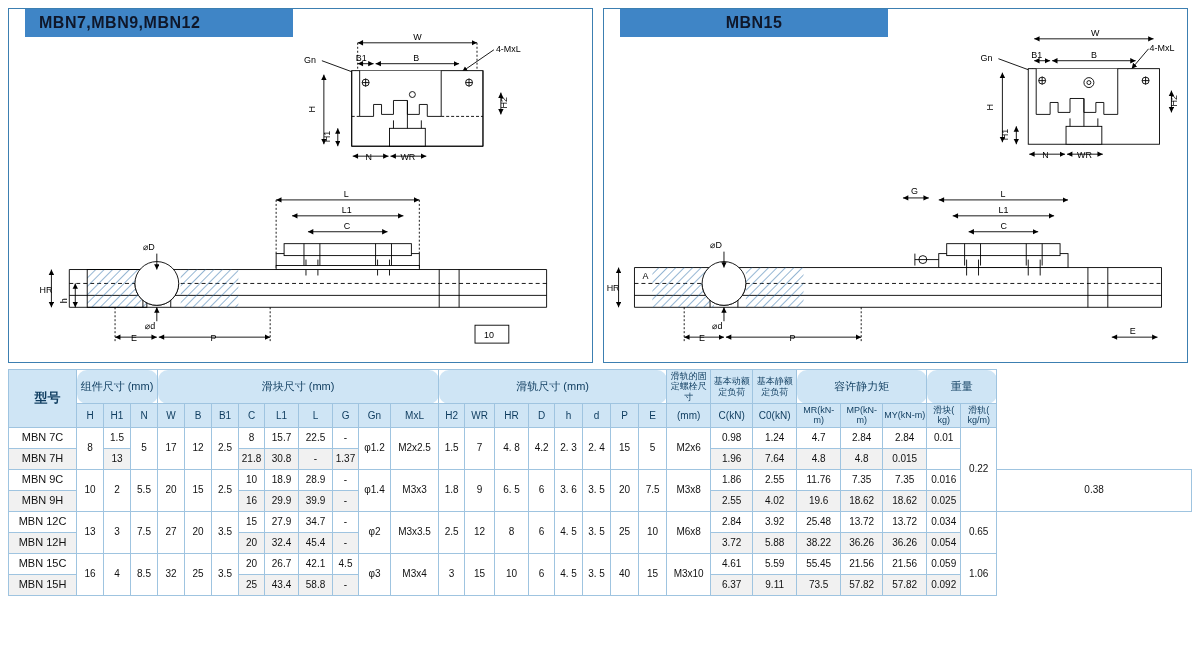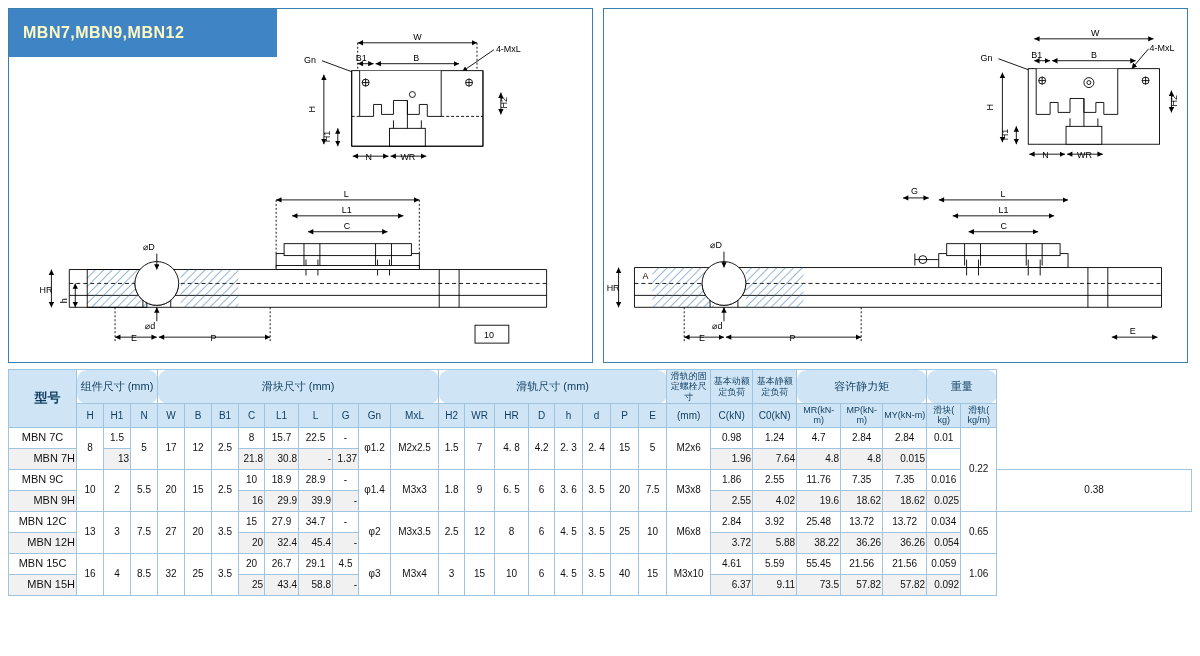--- a/index.html
+++ b/index.html
@@ -13,24 +13,24 @@
 
   
   .panels { display: flex; gap: 10px; padding: 8px 8px 0 8px; }
   .panel {
     position: relative;
     width: 585px; height: 355px;
     border: 1px solid #3c7fb1;
     background: #ffffff;
   }
   .panel-title {
-    position: absolute; top: 0; left: 0;
-    height: 48px; width: 268px;
+    position: absolute; top: 0; left: 16px;
+    height: 28px; width: 268px;
     background: #3f85c6;
-    color: #fef9c3;
+    color: #0f172a;
     font-size: 16px; font-weight: bold;
     display: flex; align-items: center;
     padding-left: 14px;
     letter-spacing: .5px;
   }
   .panel2 .panel-title { width: 268px; justify-content: center; padding-left: 0; }
   .fig { position: absolute; inset: 0; }
   .fig svg { width: 100%; height: 100%; display: block; }
 
   
@@ -50,21 +50,21 @@
     line-height: 1.15;
   }
   table.spec thead th {
     background: #cfe5f5;
     font-weight: normal;
     color: #0d3b5e;
   }
   table.spec thead th.grouphdr { font-size: 11px; border-radius: 10px; }
   table.spec thead th.model { font-size: 13px; font-weight: bold; padding-left: 11px; }
   table.spec tbody td { background: #ffffff; height: 21px; }
-  table.spec tbody tr.alt td { background: #f1f1f1; text-align: right; }
+  table.spec tbody tr.alt td { background: #f1f1f1; }
   td.name { text-align: left; padding-left: 6px; font-size: 11px; }
   .small { font-size: 9px; }
 </style>
 </head>
 <body>
 
 <div class="page">
 
   <div class="panels">
 
@@ -187,20 +187,21 @@
             <line x1="106" y1="300" x2="106" y2="336" stroke-dasharray="2,2"></line>
             <line x1="262" y1="300" x2="262" y2="336" stroke-dasharray="2,2"></line>
             <rect x="468" y="318" width="34" height="18" fill="#fff"></rect>
             <text x="477" y="331" fill="#000" stroke="none">10</text>
           </g>
         </svg>
       </div>
     </div>
 
     <div class="panel panel2">
+      <div class="panel-title">MBN15</div>
       <div class="fig">
         <svg viewBox="0 0 585 355" xmlns="http://www.w3.org/2000/svg">
           <defs>
             <pattern id="p2h1" width="6" height="6" patternTransform="rotate(45)" patternUnits="userSpaceOnUse">
               <line x1="0" y1="0" x2="0" y2="6" stroke="#2b6ea8" stroke-width="1"></line>
             </pattern>
             <marker id="ar2" markerWidth="8" markerHeight="8" refX="6" refY="3" orient="auto">
               <path d="M0,0 L6,3 L0,6 z" fill="#000"></path>
             </marker>
             <marker id="ar2S" markerWidth="8" markerHeight="8" refX="0" refY="3" orient="auto">
@@ -501,21 +502,21 @@
           <tr>
             <td class="name">MBN 15C</td>
             <td rowspan="2">16</td>
             <td rowspan="2">4</td>
             <td rowspan="2">8.5</td>
             <td rowspan="2">32</td>
             <td rowspan="2">25</td>
             <td rowspan="2">3.5</td>
             <td>20</td>
             <td>26.7</td>
-            <td>29.1</td>
+            <td>42.1</td>
             <td>4.5</td>
             <td rowspan="2">φ3</td>
             <td rowspan="2">M3x4</td>
             <td rowspan="2">3</td>
             <td rowspan="2">15</td>
             <td rowspan="2">10</td>
             <td rowspan="2">6</td>
             <td rowspan="2">4. 5</td>
             <td rowspan="2">3. 5</td>
             <td rowspan="2">40</td>

